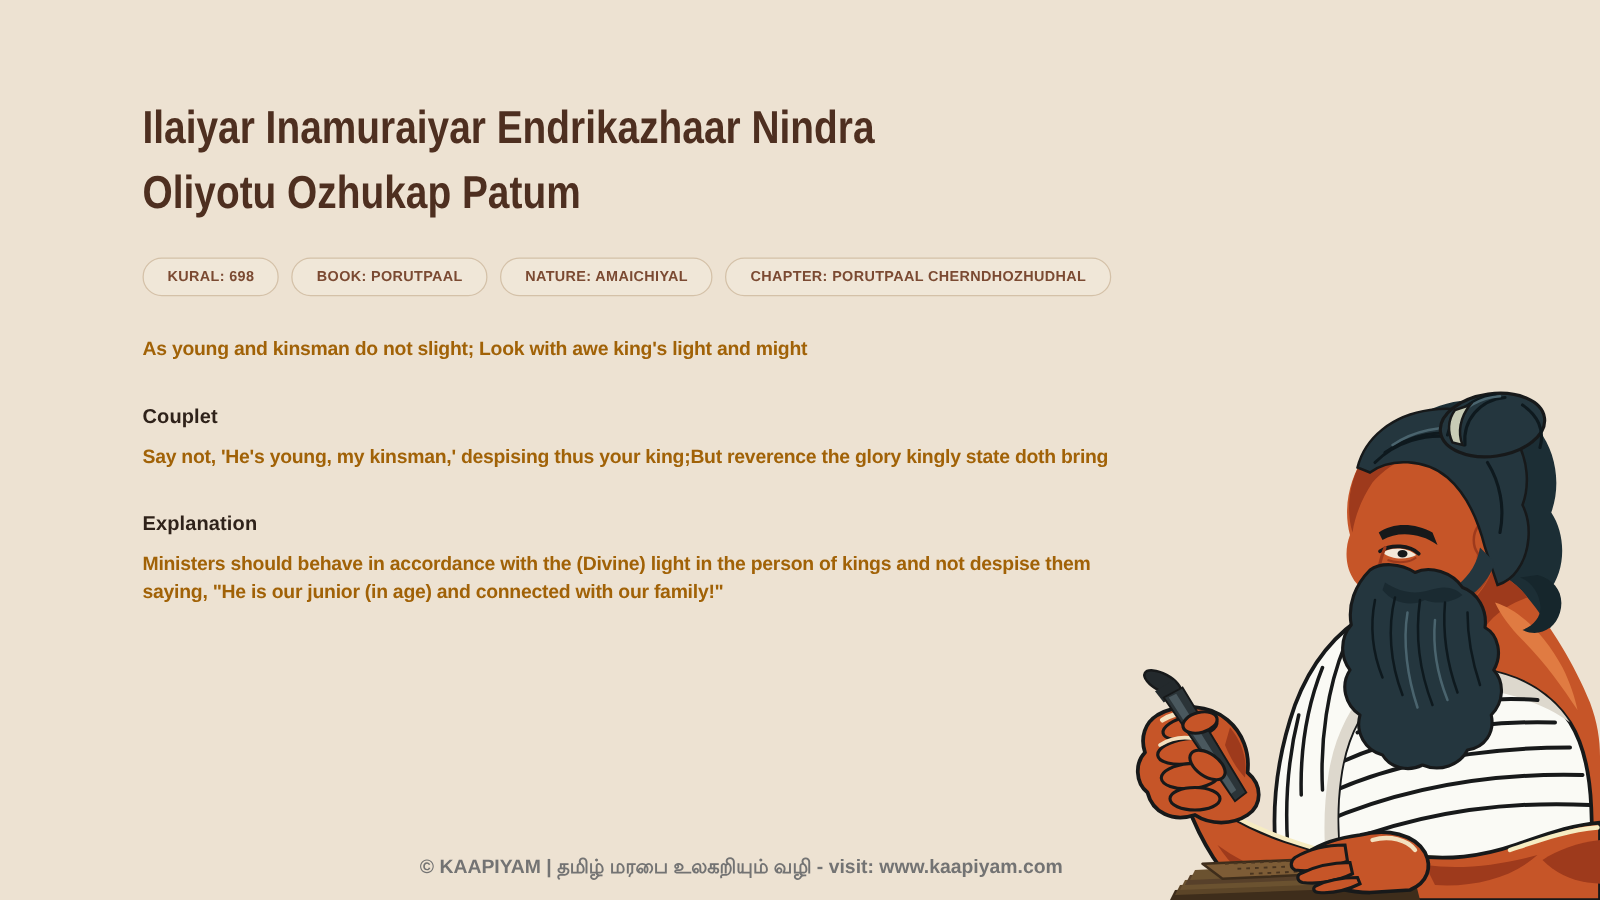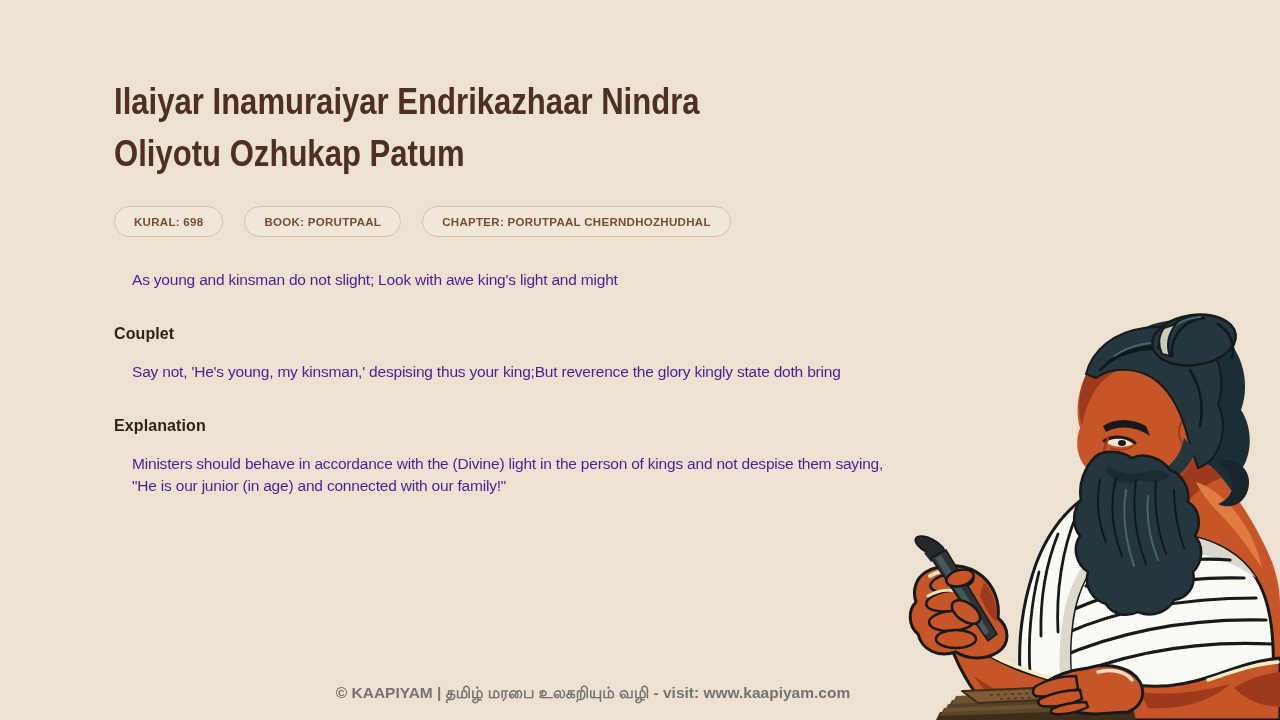--- a/index.html
+++ b/index.html
@@ -6,54 +6,55 @@
   body{
     width:1280px;height:720px;position:relative;overflow:hidden;
     background:#EDE2D2;
     font-family:"Liberation Sans","DejaVu Sans",sans-serif;
   }
   .content{position:absolute;left:114px;top:76px;width:790px;}
   .title{
     color:#4E2F20;font-size:37px;font-weight:700;line-height:52px;
     transform:scaleX(0.84);transform-origin:left top;white-space:nowrap;
   }
-  .badges{display:flex;gap:21px;margin-top:26px;}
+  .badges{display:flex;gap:10px;margin-top:26px;}
   .badge{
     height:31px;padding:0 19px;display:flex;align-items:center;box-sizing:border-box;
     border:1.5px solid #D4C1A8;border-radius:16px;background:#F0E7D8;
     color:#7B4A32;font-size:11.5px;font-weight:700;letter-spacing:0.3px;white-space:nowrap;
   }
   .section{margin-top:32px;}
   .section + .section{margin-top:33px;}
   .section h2{
     margin:0 0 12px 0;font-size:16px;line-height:19px;font-weight:700;
     color:#2F221A;letter-spacing:0.1px;
   }
   .section p{
-    margin:18px;max-width:780px;font-size:15.5px;line-height:22px;
-    color:#4c1d95;letter-spacing:-0.2px;
+    margin:0;max-width:780px;font-size:15.5px;line-height:22px;
+    color:#a16207;letter-spacing:-0.2px;font-weight:bold;
   }
   .footer{
     position:absolute;left:593px;bottom:16px;transform:translateX(-50%);
     font-size:15.5px;font-weight:600;color:#737373;white-space:nowrap;
   }
   .illustration{position:absolute;right:0;bottom:0;width:380px;height:410px;}
 </style>
 </head>
 <body>
 
 <div class="content">
   <div class="title">
     <div>Ilaiyar Inamuraiyar Endrikazhaar Nindra</div>
     <div>Oliyotu Ozhukap Patum</div>
   </div>
 
   <div class="badges">
     <div class="badge">KURAL: 698</div>
     <div class="badge">BOOK: PORUTPAAL</div>
+    <div class="badge">NATURE: AMAICHIYAL</div>
     <div class="badge">CHAPTER: PORUTPAAL CHERNDHOZHUDHAL</div>
   </div>
 
   <div class="section">
     <p>As young and kinsman do not slight; Look with awe king's light and might</p>
   </div>
 
   <div class="section">
     <h2>Couplet</h2>
     <p>Say not, 'He's young, my kinsman,' despising thus your king;But reverence the glory kingly state doth bring</p>

